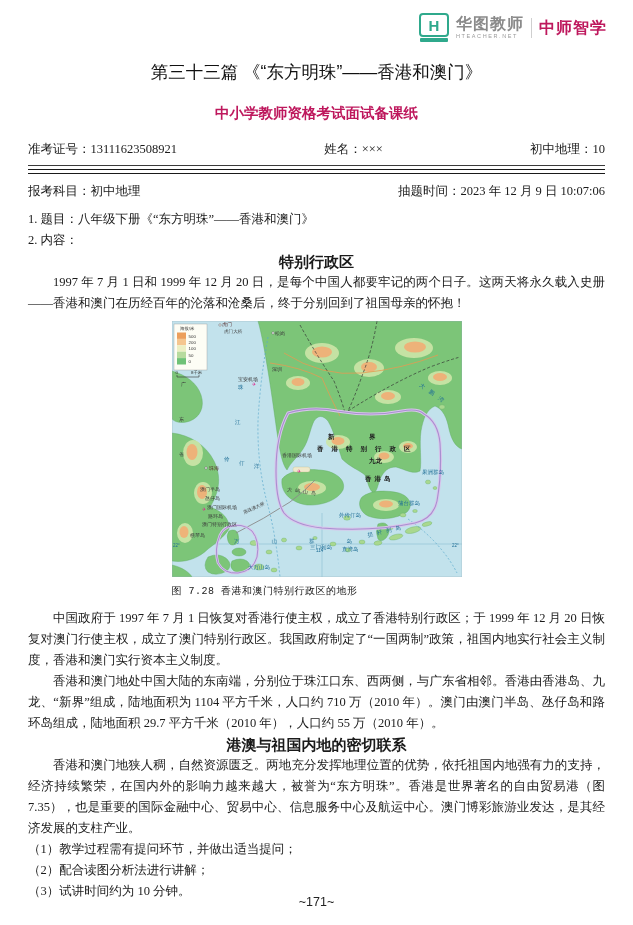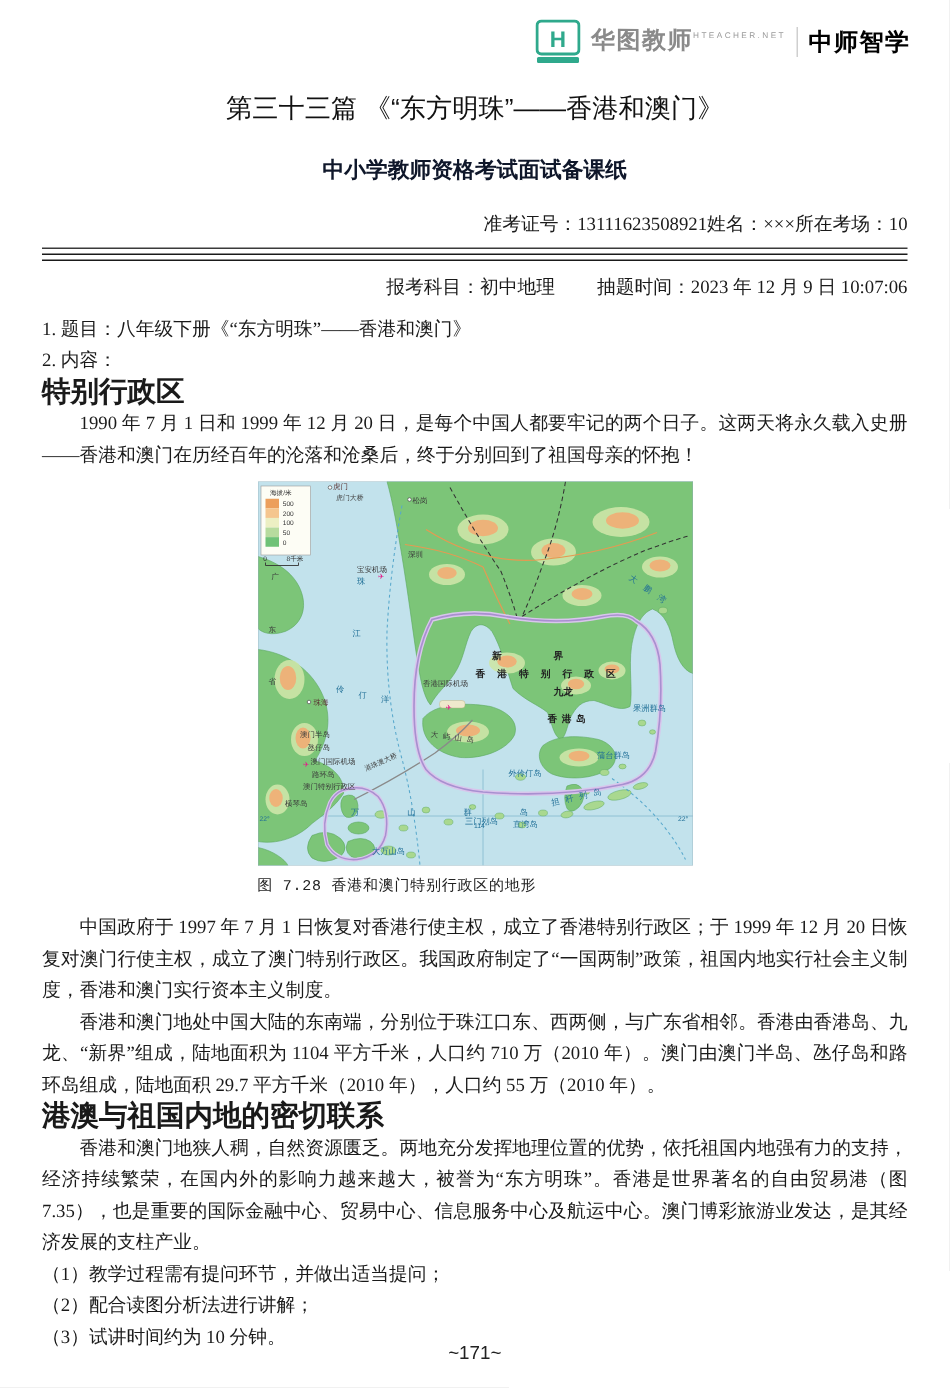--- a/index.html
+++ b/index.html
@@ -4,39 +4,39 @@
 <style>
   html,body { margin:0; padding:0; background:#e8e8e8; }
   .page {
     position:relative; width:633px; height:925px; margin:0 auto;
     background:#ffffff; overflow:hidden;
     font-family:"Liberation Serif","DejaVu Serif",serif; color:#1a1a1a;
   }
   
   .brand { position:absolute; top:13px; right:26px; display:flex; align-items:center; gap:7px; }
   .logo-mark { width:30px; height:30px; flex:0 0 auto; }
-  .brand-text { display:flex; line-height:1; }
+  .brand-text { display:flex; flex-direction:column; line-height:1; }
   .brand-name { font-family:"Liberation Sans",sans-serif; font-weight:bold; font-size:16px; color:#8a8a8a; letter-spacing:1px; }
   .brand-domain { font-family:"Liberation Sans",sans-serif; font-size:5.5px; color:#9a9a9a; letter-spacing:1.6px; margin-top:2px; }
   .brand-divider { width:1px; height:20px; background:#cfcfcf; }
-  .brand-product { font-family:Liberation Serif, serif; font-weight:bold; font-size:16px; color:#000000; letter-spacing:1px; }
+  .brand-product { font-family:Liberation Serif, serif; font-weight:bold; font-size:16px; color:#be185d; letter-spacing:1px; }
   
   .chapter-title { margin:60px 0 0; text-align:center; font-size:17.5px; font-weight:normal; font-family:"Liberation Sans",sans-serif; color:#111; }
-  .paper-subtitle { margin:20px 0 0; text-align:center; font-size:14.5px; font-weight:bold; font-family:"Liberation Sans",sans-serif; color:#0f172a; }
+  .paper-subtitle { margin:20px 0 0; text-align:center; font-size:14.5px; font-weight:bold; font-family:"Liberation Sans",sans-serif; color:#be185d; }
   
   .info { margin:18px 28px 0; font-size:12.5px; }
-  .info-row { display:flex; justify-content:flex-end; align-items:baseline; }
+  .info-row { display:flex; justify-content:space-between; align-items:baseline; }
   .info-row.first { padding-bottom:7px; border-bottom:1px solid #3a3a3a; }
   .double-rule { height:3px; border-top:1.5px solid #1a1a1a; border-bottom:1.5px solid #1a1a1a; margin-top:3px; }
   .info-row.second { margin-top:9px;gap:28px; }
   
   .content { margin:9px 28px 0; font-size:12.5px; line-height:21px; text-align:justify; }
   .content p { margin:0; }
   .content p.indent { text-indent:2em; }
-  .section-heading { margin:0; text-align:left; font-size:19px; font-weight:bold; font-family:"Liberation Sans",sans-serif; }
+  .section-heading { margin:0; text-align:center; font-size:15px; font-weight:bold; font-family:"Liberation Sans",sans-serif; }
   
   figure { margin:7px auto 6px; width:290px; }
   figure svg { display:block; border:0; }
   figcaption { font-size:10px; color:#222; margin-top:4px; text-align:left; letter-spacing:0.5px;font-family:Liberation Mono, monospace; }
   
   .page-number { position:absolute; bottom:16px; left:0; width:100%; text-align:center; font-size:12.5px; color:#222; font-family:"Liberation Sans",sans-serif;margin-top:43px; }
   
   text { font-family:"Liberation Sans",sans-serif; }
   .t-land { fill:#3a3a3a; font-size:5px; }
   .t-city { fill:#5a3030; font-size:5px; }
@@ -65,34 +65,34 @@
     <span class="brand-product">中师智学</span>
   </div>
 
   <h1 class="chapter-title">第三十三篇 《“东方明珠”——香港和澳门》</h1>
   <h2 class="paper-subtitle">中小学教师资格考试面试备课纸</h2>
 
   <div class="info">
     <div class="info-row first">
       <span><span>准考证号：</span><span>13111623508921</span></span>
       <span><span>姓名：</span><span>×××</span></span>
-      <span><span>所在考场：</span><span>10</span></span>
+      <span><span>初中地理：</span><span>10</span></span>
     </div>
     <div class="double-rule"></div>
     <div class="info-row second">
       <span><span>报考科目：</span><span>初中地理</span></span>
       <span><span>抽题时间：</span><span>2023 年 12 月 9 日 10:07:06</span></span>
     </div>
   </div>
 
   <div class="content">
     <p>1. 题目：八年级下册《“东方明珠”——香港和澳门》</p>
     <p>2. 内容：</p>
     <h3 class="section-heading">特别行政区</h3>
-    <p class="indent">1990 年 7 月 1 日和 1999 年 12 月 20 日，是每个中国人都要牢记的两个日子。这两天将永久载入史册——香港和澳门在历经百年的沦落和沧桑后，终于分别回到了祖国母亲的怀抱！</p>
+    <p class="indent">1997 年 7 月 1 日和 1999 年 12 月 20 日，是每个中国人都要牢记的两个日子。这两天将永久载入史册——香港和澳门在历经百年的沦落和沧桑后，终于分别回到了祖国母亲的怀抱！</p>
 
     <figure>
       <svg viewBox="0 0 290 256" width="290" height="256">
 
         <rect width="290" height="256" fill="#c2e2ec"></rect>
 
         <g>
           <line x1="0" y1="223" x2="290" y2="223" stroke="#7fb6cc" stroke-width="0.5"></line>
           <line x1="150" y1="192" x2="150" y2="256" stroke="#7fb6cc" stroke-width="0.5"></line>
         </g>

